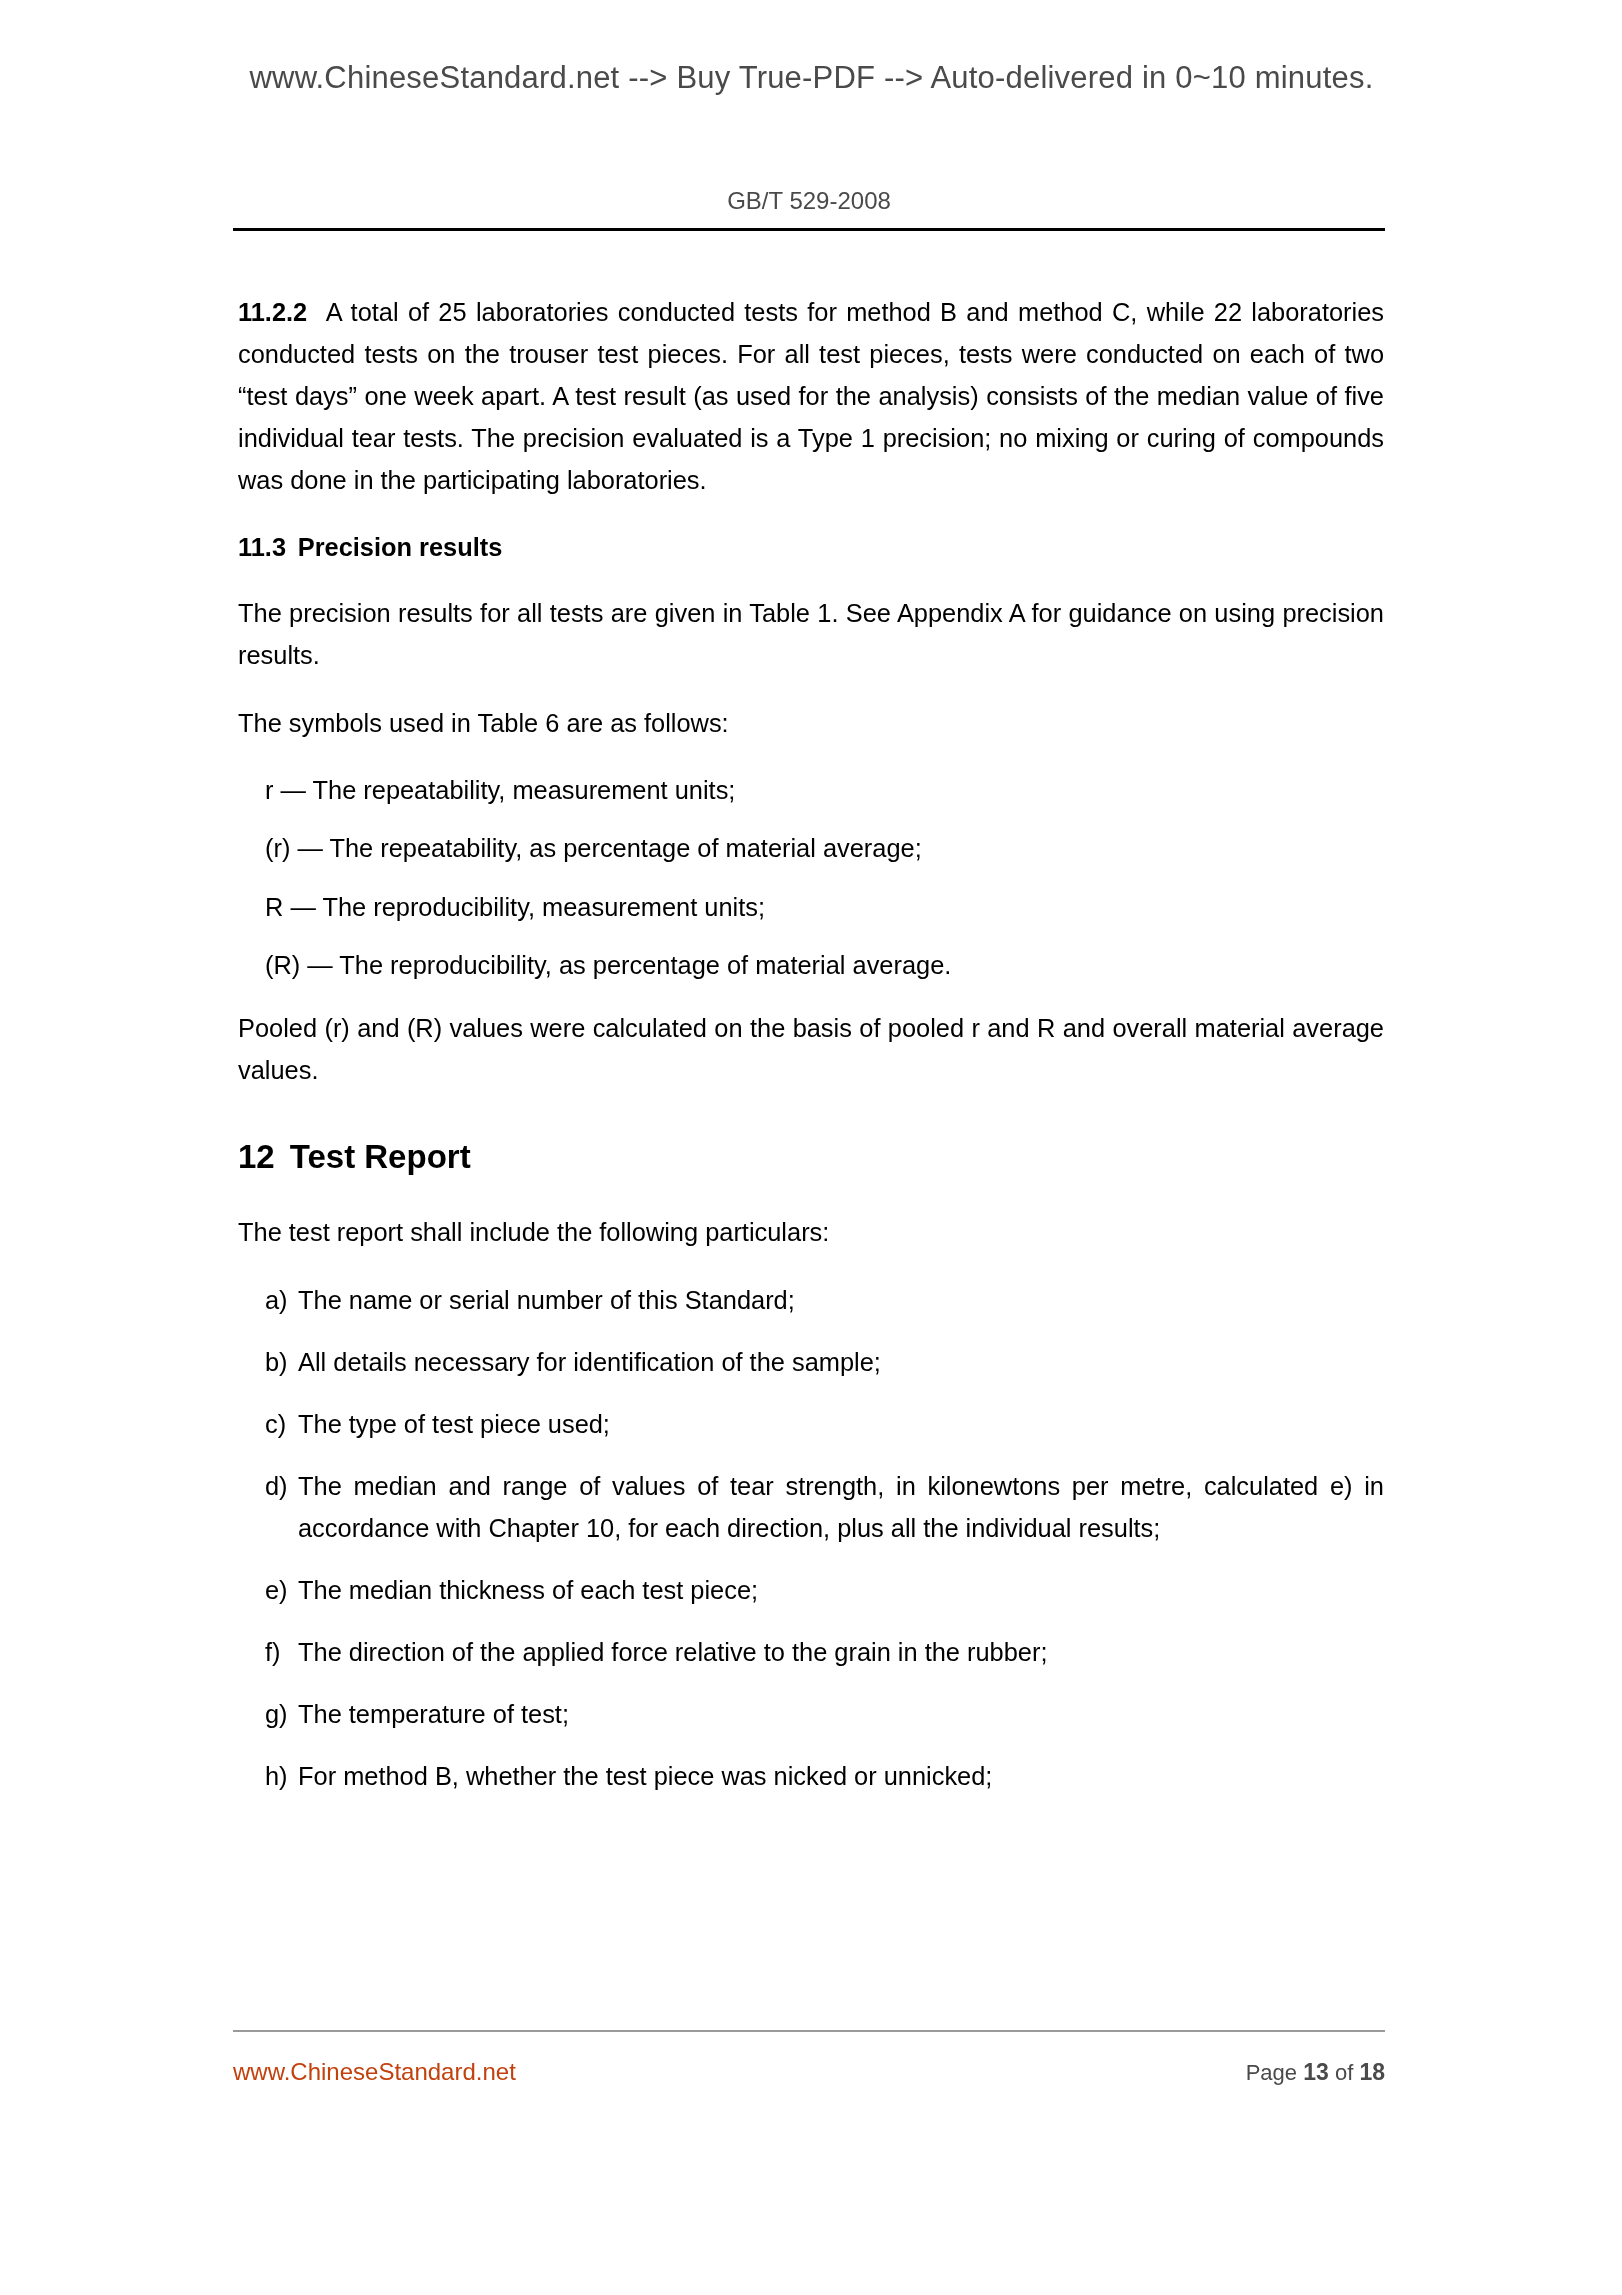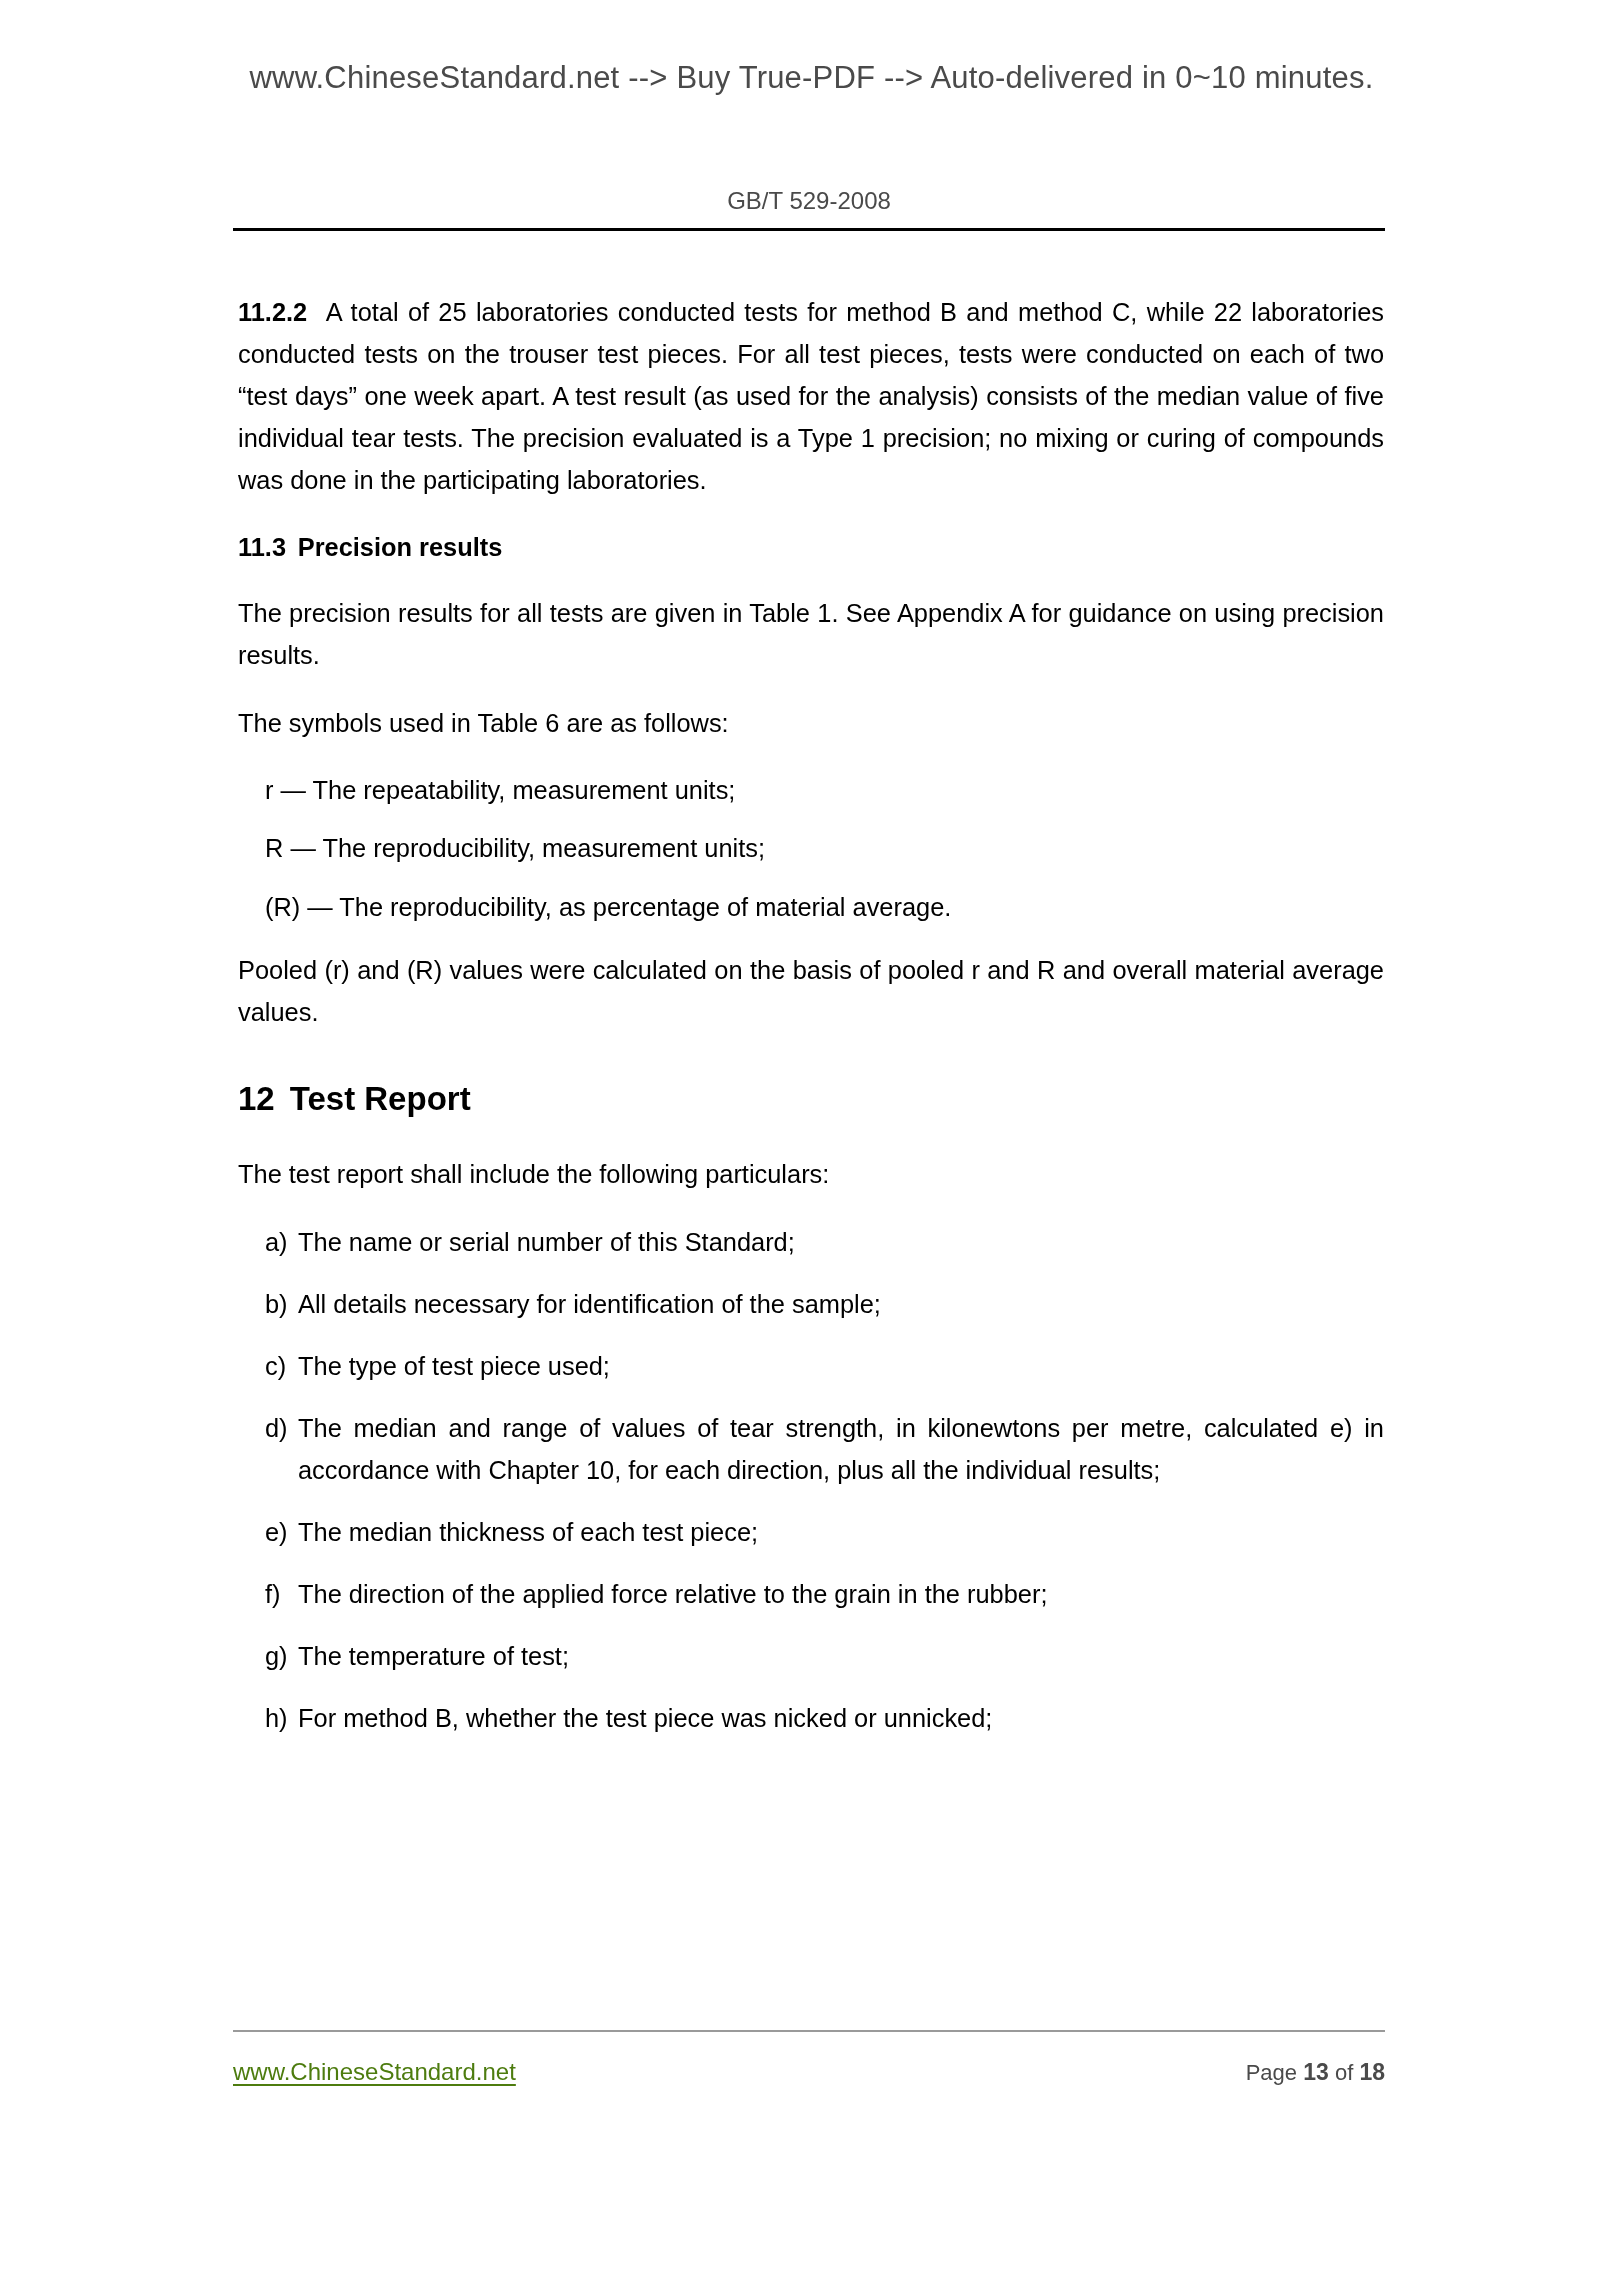--- a/index.html
+++ b/index.html
@@ -150,22 +150,21 @@
     position: absolute;
     left: 233px;
     top: 2058px;
     width: 1152px;
     display: flex;
     align-items: baseline;
     justify-content: space-between;
   }
   .footer-link {
     font-size: 24px;
-    color: #4d7c0f;
-    text-decoration: underline;
+    color: #c2410c;
     text-underline-offset: 4.2px;
   }
   .footer-page {
     font-size: 22px;
     color: #4a4a4a;
     white-space: nowrap;
   }
   .footer-page b {
     font-weight: bold;
     font-size: 23px;
@@ -186,20 +185,21 @@
     <p class="body-para"><span class="num-bold">11.2.2</span>&nbsp;&nbsp;<span>A total of 25 laboratories conducted tests for method B and method C, while 22 laboratories conducted tests on the trouser test pieces. For all test pieces, tests were conducted on each of two “test days” one week apart. A test result (as used for the analysis) consists of the median value of five individual tear tests. The precision evaluated is a Type 1 precision; no mixing or curing of compounds was done in the participating laboratories.</span></p>
 
     <h3 class="sub-heading"><span class="sec-no">11.3</span><span>Precision results</span></h3>
 
     <p class="body-para">The precision results for all tests are given in Table 1. See Appendix A for guidance on using precision results.</p>
 
     <p class="body-para last-left">The symbols used in Table 6 are as follows:</p>
 
     <ul class="symbol-list">
       <li>r — The repeatability, measurement units;</li>
+      <li>(r) — The repeatability, as percentage of material average;</li>
       <li>R — The reproducibility, measurement units;</li>
       <li>(R) — The reproducibility, as percentage of material average.</li>
     </ul>
 
     <p class="body-para">Pooled (r) and (R) values were calculated on the basis of pooled r and R and overall material average values.</p>
 
     <h2 class="main-heading"><span class="sec-no">12</span><span>Test Report</span></h2>
 
     <p class="body-para last-left">The test report shall include the following particulars:</p>
 

